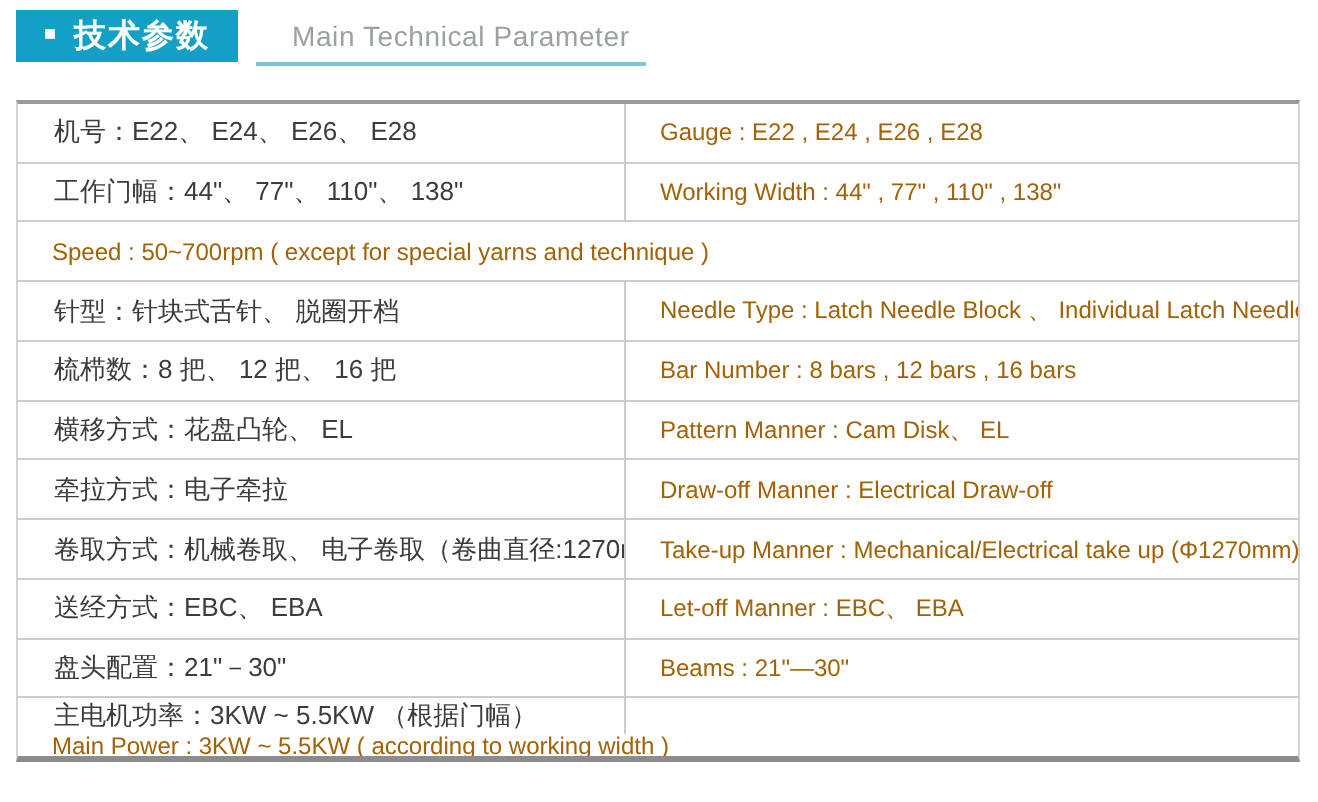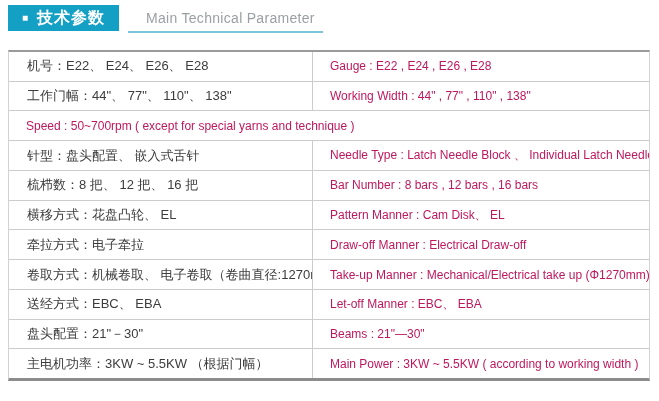--- a/index.html
+++ b/index.html
@@ -75,20 +75,21 @@
   }
   .spec-row {
     flex: 1;
     display: flex;
     border-bottom: 1px solid #cccccc;
     box-sizing: border-box;
     min-height: 0;
   }
   .spec-row:last-child {
     border-bottom: none;
+    flex-direction: column;
   }
   .cell-cn {
     width: 304px;
     box-sizing: border-box;
     padding-left: 18px;
     padding-right: 6px;
     display: flex;
     align-items: center;
     color: #3c3c3c;
     font-size: 13px;
@@ -96,21 +97,21 @@
     white-space: nowrap;
     overflow: hidden;
   }
   .cell-en {
     flex: 1;
     box-sizing: border-box;
     padding-left: 17px;
     padding-right: 4px;
     display: flex;
     align-items: center;
-    color: #be185d;
+    color: #a16207;
     font-size: 12px;
     white-space: nowrap;
     overflow: hidden;
   }
 </style>
 </head>
 <body>
 
 <div class="page">
 
@@ -132,21 +133,21 @@
   <div class="spec-row">
     <div class="cell-cn">工作门幅：44"、 77"、 110"、 138"</div>
     <div class="cell-en">Working Width : 44" , 77" , 110" , 138"</div>
   </div>
 
   <div class="spec-row">
     <div class="cell-en">Speed : 50~700rpm ( except for special yarns and technique )</div>
   </div>
 
   <div class="spec-row">
-    <div class="cell-cn">针型：盘头配置、 嵌入式舌针</div>
+    <div class="cell-cn">针型：针块式舌针、 脱圈开档</div>
     <div class="cell-en">Needle Type : Latch Needle Block 、 Individual Latch Needle</div>
   </div>
 
   <div class="spec-row">
     <div class="cell-cn">梳栉数：8 把、 12 把、 16 把</div>
     <div class="cell-en">Bar Number : 8 bars , 12 bars , 16 bars</div>
   </div>
 
 
   <div class="spec-row">

